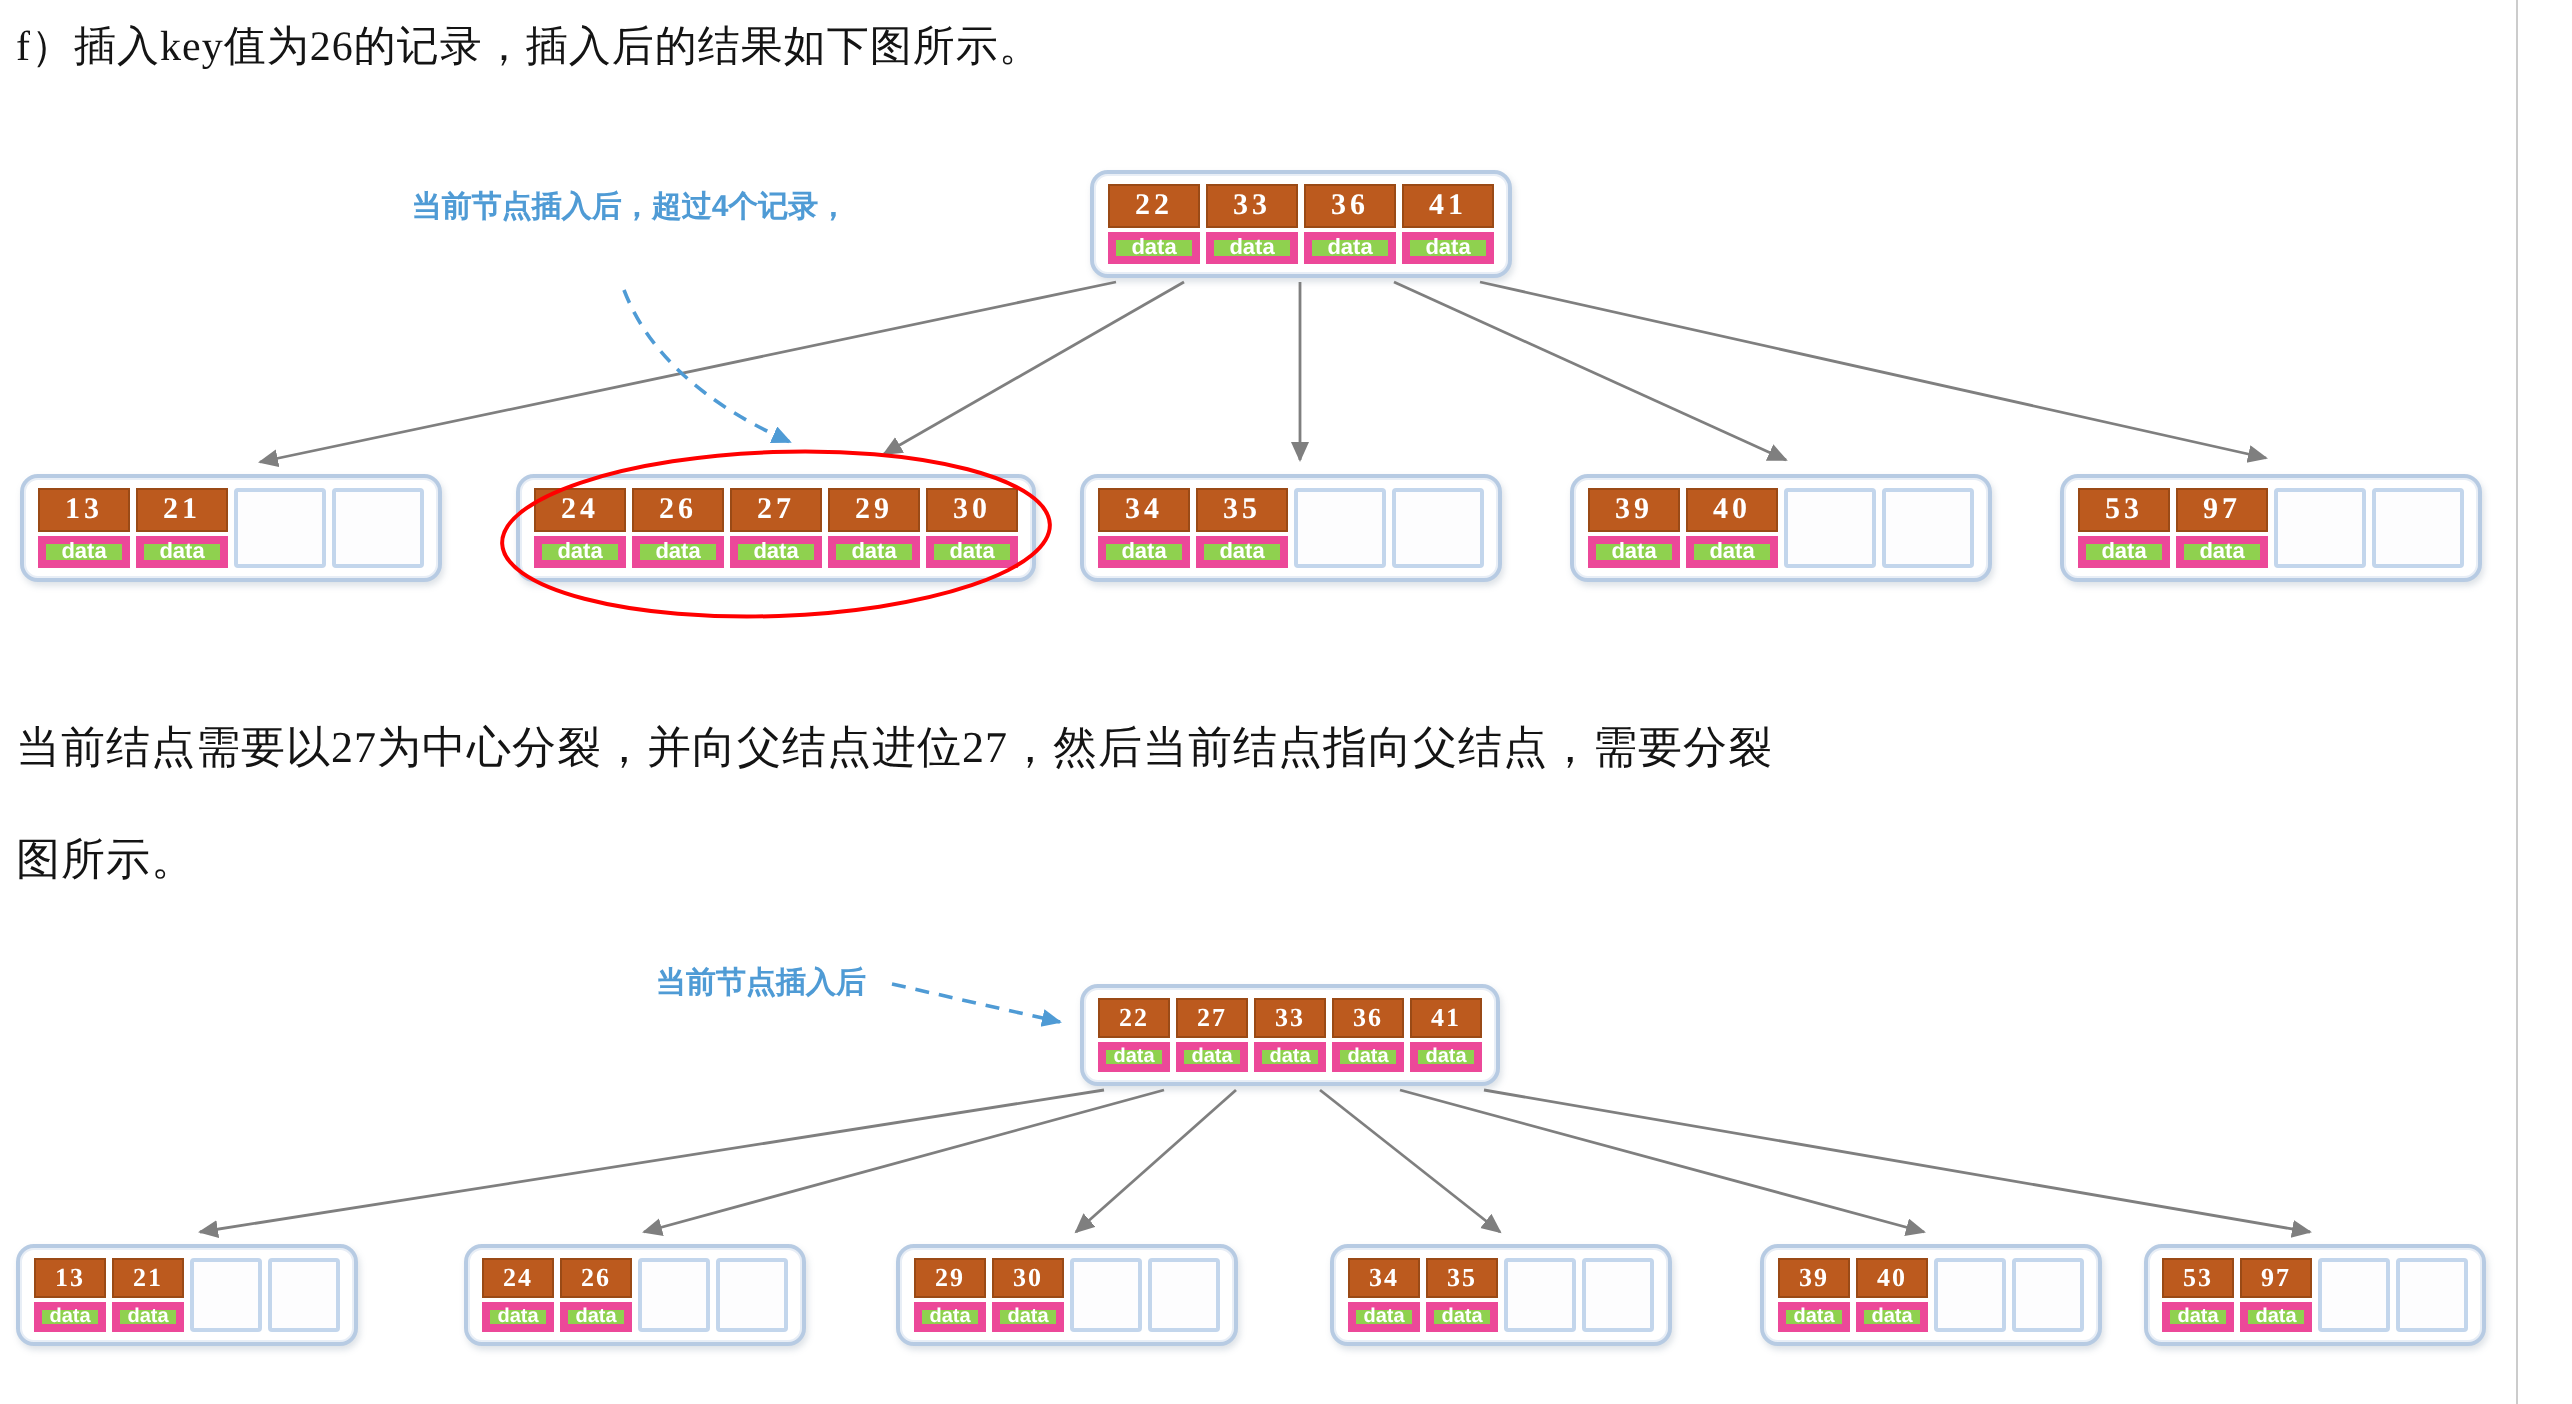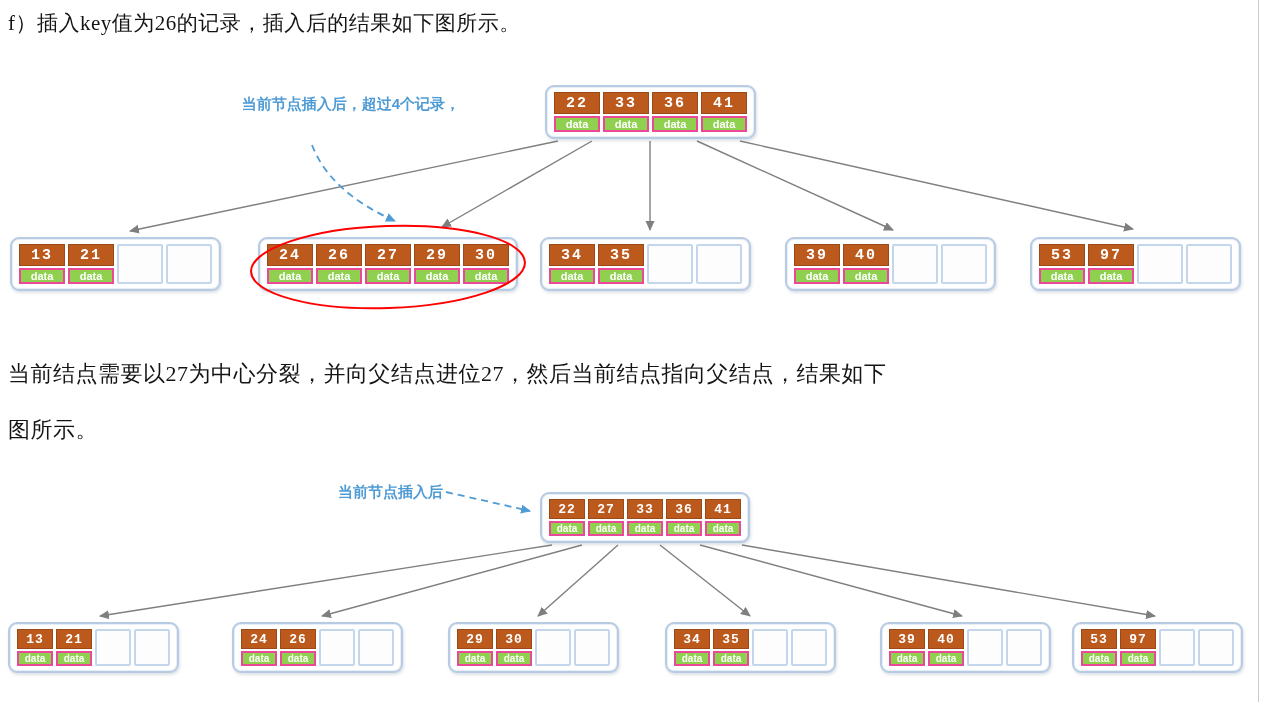--- a/index.html
+++ b/index.html
@@ -14,45 +14,45 @@
     position:absolute; left:1258px; top:0; width:1px; height:702px;
     background:#cccccc;
   }
 
   .doc-text { font-family:"Liberation Serif", serif; color:#141414; }
   .intro { position:absolute; left:8px; top:9px; font-size:21px; letter-spacing:0.5px; }
   .para  { position:absolute; left:8px; top:346px; font-size:22px; line-height:56px; letter-spacing:0.5px; width:1244px; }
 
   .note {
     position:absolute; color:#4f9bd5; font-size:15px; font-weight:bold;
-    text-align:right; line-height:21px; z-index:3;
+    text-align:center; line-height:21px; z-index:3;
   }
 
   .overlay {
     position:absolute; left:0; top:0; width:1286px; height:702px;
     pointer-events:none; z-index:5;
   }
 
   .node {
     position:absolute; display:flex; gap:3px; align-items:stretch;
     padding:5px 7px; background:#ffffff;
     border:2px solid #b7cbe3; border-radius:9px;
     box-shadow:1px 2px 3px rgba(120,140,160,0.25), inset 0 0 0 1px #e8eef6;
     z-index:2;
   }
   .cell { display:flex; flex-direction:column; gap:2px; }
   .key {
     width:46px; height:22px; background:#bc5a1e; color:#ffffff;
     border:1px solid #9a4a16;
-    font-family:Liberation Mono, monospace; font-weight:bold; font-size:15px;
+    font-family:Liberation Serif, serif; font-weight:bold; font-size:15px;
     letter-spacing:2px; display:flex; align-items:center; justify-content:center;
   }
   .data {
     width:46px; height:16px; background:#8fd14f; color:#ffffff;
-    border:2px solid #ec4899;
+    border:4px solid #ec4899;
     font-size:11px; font-weight:bold;
     display:flex; align-items:center; justify-content:center;
   }
   .slot-empty {
     width:46px; height:40px; background:#fdfdfe;
     border:2px solid #c3d6ec; border-radius:2px;
   }
 
   
   .small .key  { width:36px; height:20px; font-size:13px; letter-spacing:1px; }
@@ -153,21 +153,21 @@
       </div>
       <div class="cell">
         <div class="key">97</div>
         <div class="data">data</div>
       </div>
       <div class="slot-empty"></div>
       <div class="slot-empty"></div>
     </div>
 
   <p class="doc-text para">
-    <span>当前结点需要以27为中心分裂，并向父结点进位27，然后当前结点指向父结点，结果如下</span><br>
+    <span>当前结点需要以27为中心分裂，并向父结点进位27，然后当前结点指向父结点，需要分裂</span><br>
     <span>图所示。</span>
   </p>
 
   <div class="note" style="left:318px; top:481px; width:125px;">当前节点插入后</div>
 
   <div class="node small" style="left:540px; top:492px;">
       <div class="cell">
         <div class="key">22</div>
         <div class="data">data</div>
       </div>

